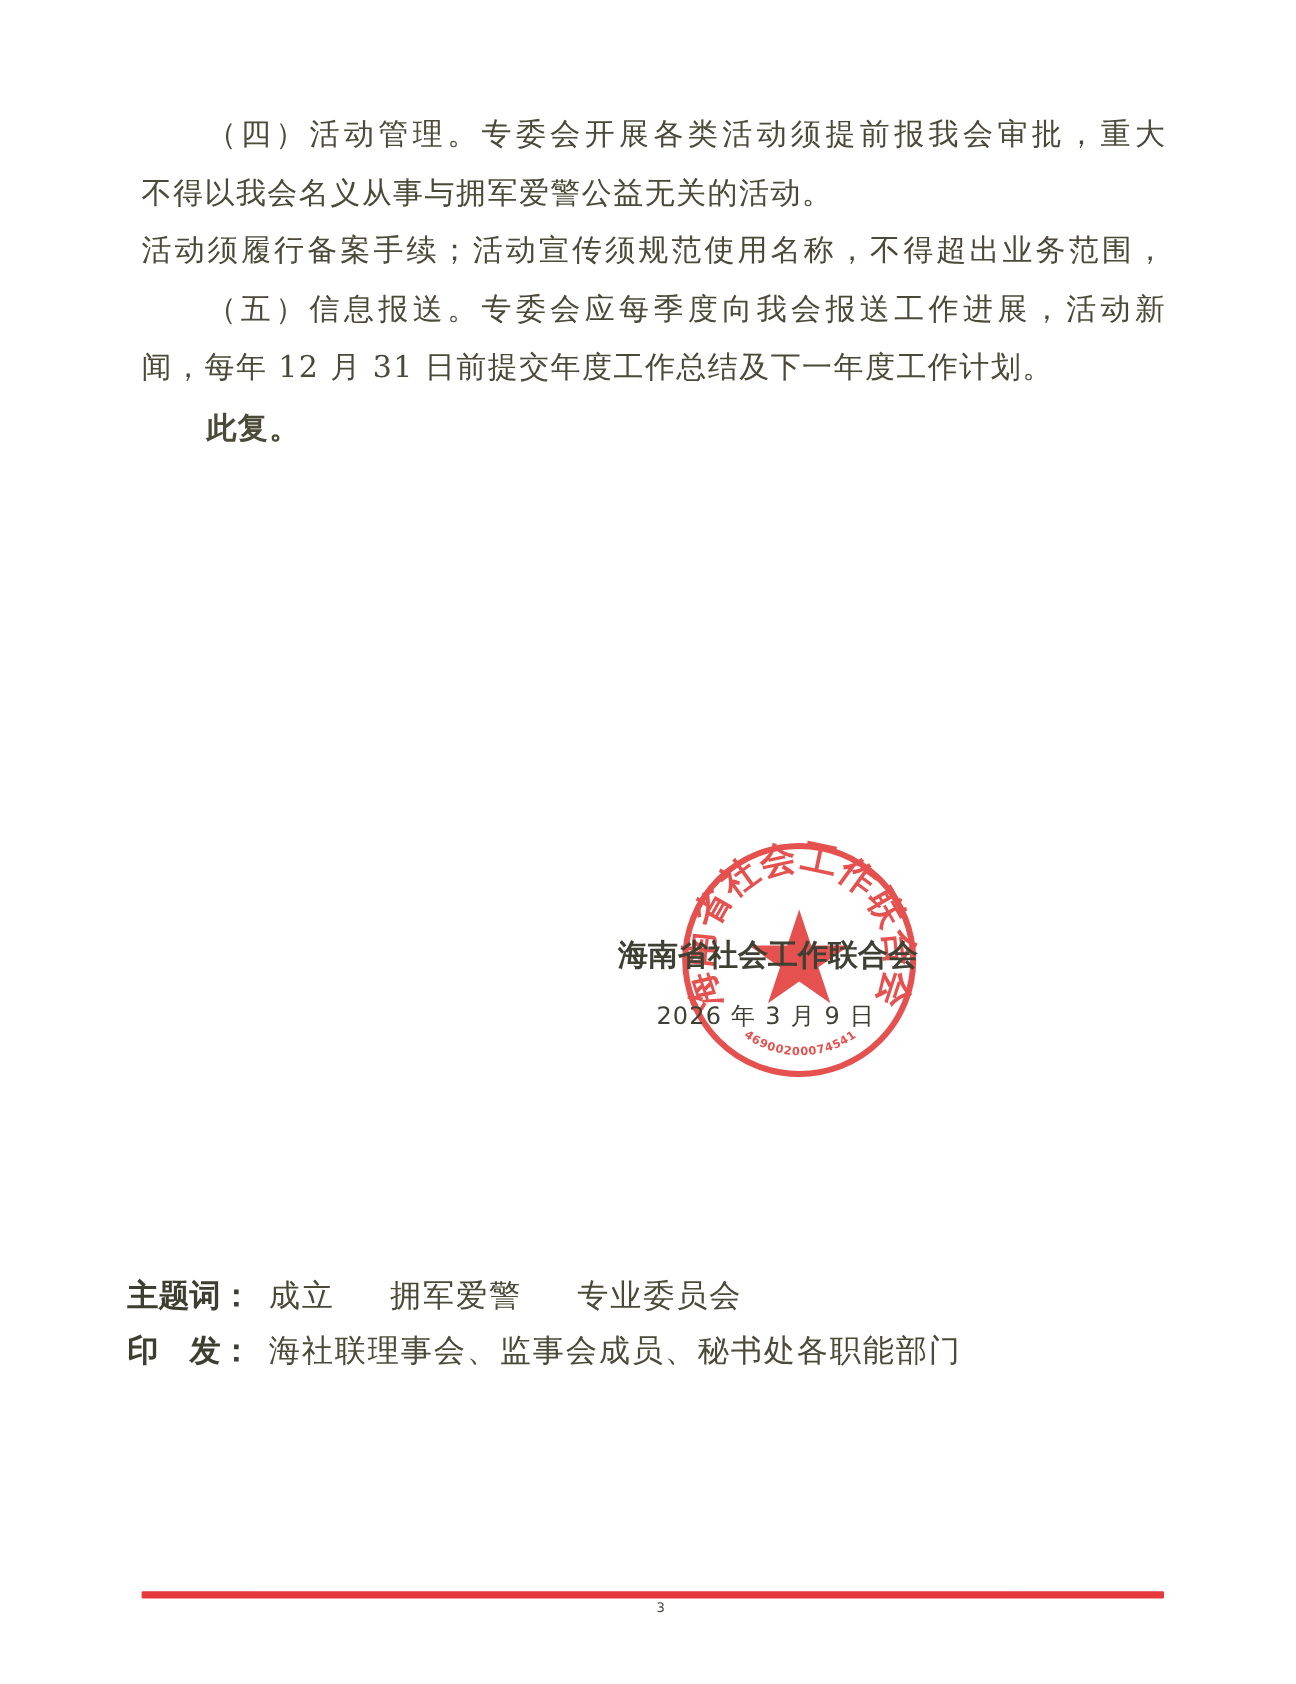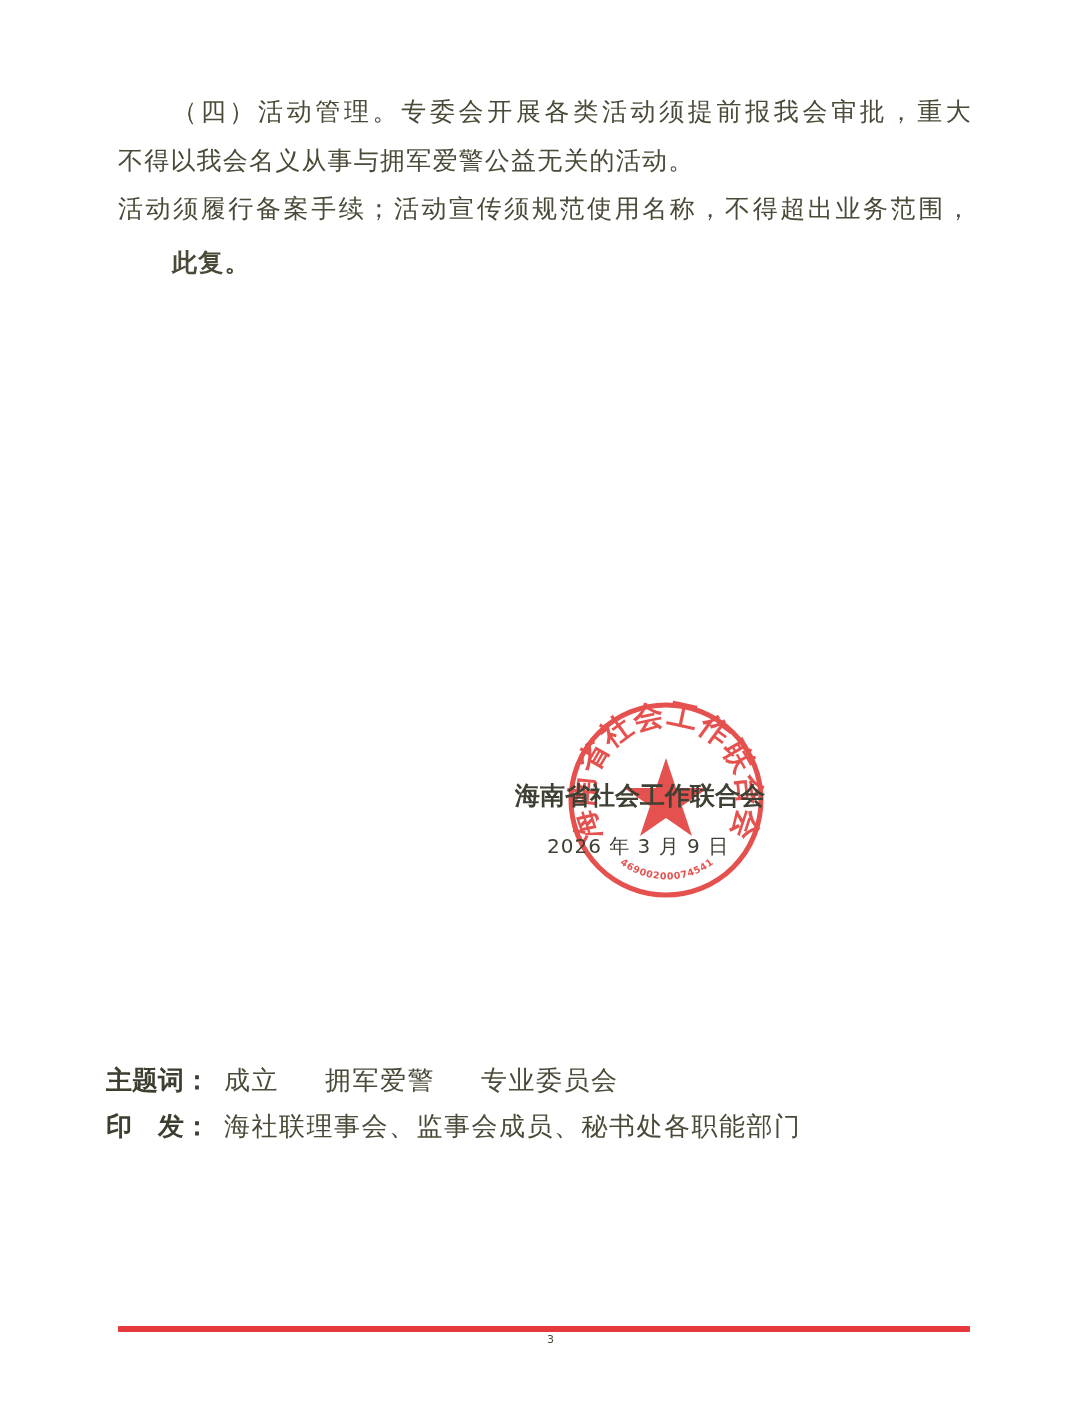--- a/index.html
+++ b/index.html
@@ -10,21 +10,21 @@
   }
   .page { position:absolute; left:0; top:0; width:1080px; height:1403px; }
   .body-text {
     position:absolute; left:118px; top:88px; width:854px;
     font-size:25px; line-height:48.6px; letter-spacing:1.2px;
     text-align:justify;
   }
   .body-text p { margin:0; }
   .line { display:block; text-align:justify; text-align-last:justify; white-space:nowrap; }
   .line.last { text-align-last:left; }
-  .bold { font-weight:bold; font-family:Liberation Sans, sans-serif; }
+  .bold { font-weight:bold; font-family:Liberation Mono, monospace; }
 
   .signature {
     position:absolute; left:515px; top:778px; width:290px;
     font-family:"DejaVu Sans","Liberation Sans",sans-serif; font-weight:bold;
     color:#3f4034; z-index:2;
   }
   .sig-org { font-size:25px; letter-spacing:0px; line-height:36px; }
   .sig-date { font-size:20px; line-height:40px; margin-top:12px; padding-left:32px; font-weight:normal; letter-spacing:1px; }
 
   .seal { position:absolute; left:566px; top:700px; width:200px; height:200px; z-index:1; opacity:0.88; }
@@ -44,20 +44,24 @@
 </head>
 <body>
 
 <div class="page">
 
   <div class="body-text">
     <p>
       <span class="line" style="padding-left:54px;">（四）活动管理。专委会开展各类活动须提前报我会审批，重大</span>
       <span class="line last">不得以我会名义从事与拥军爱警公益无关的活动。</span>
       <span class="line">活动须履行备案手续；活动宣传须规范使用名称，不得超出业务范围，</span>
+    </p>
+    <p>
+      <span class="line" style="padding-left:54px;">（五）信息报送。专委会应每季度向我会报送工作进展，活动新</span>
+      <span class="line last">闻，每年 12 月 31 日前提交年度工作总结及下一年度工作计划。</span>
     </p>
     <p style="margin-top:4px;">
       <span class="line last bold" style="padding-left:54px;">此复。</span>
     </p>
   </div>
 
   <svg class="seal" viewBox="0 0 200 200" xmlns="http://www.w3.org/2000/svg">
     <defs>
       <path id="sealArcTop" d="M 32 128 A 74 74 0 1 1 168 128" fill="none"></path>
       <path id="sealArcBottom" d="M 40 150 A 78 78 0 0 0 162 150" fill="none"></path>

